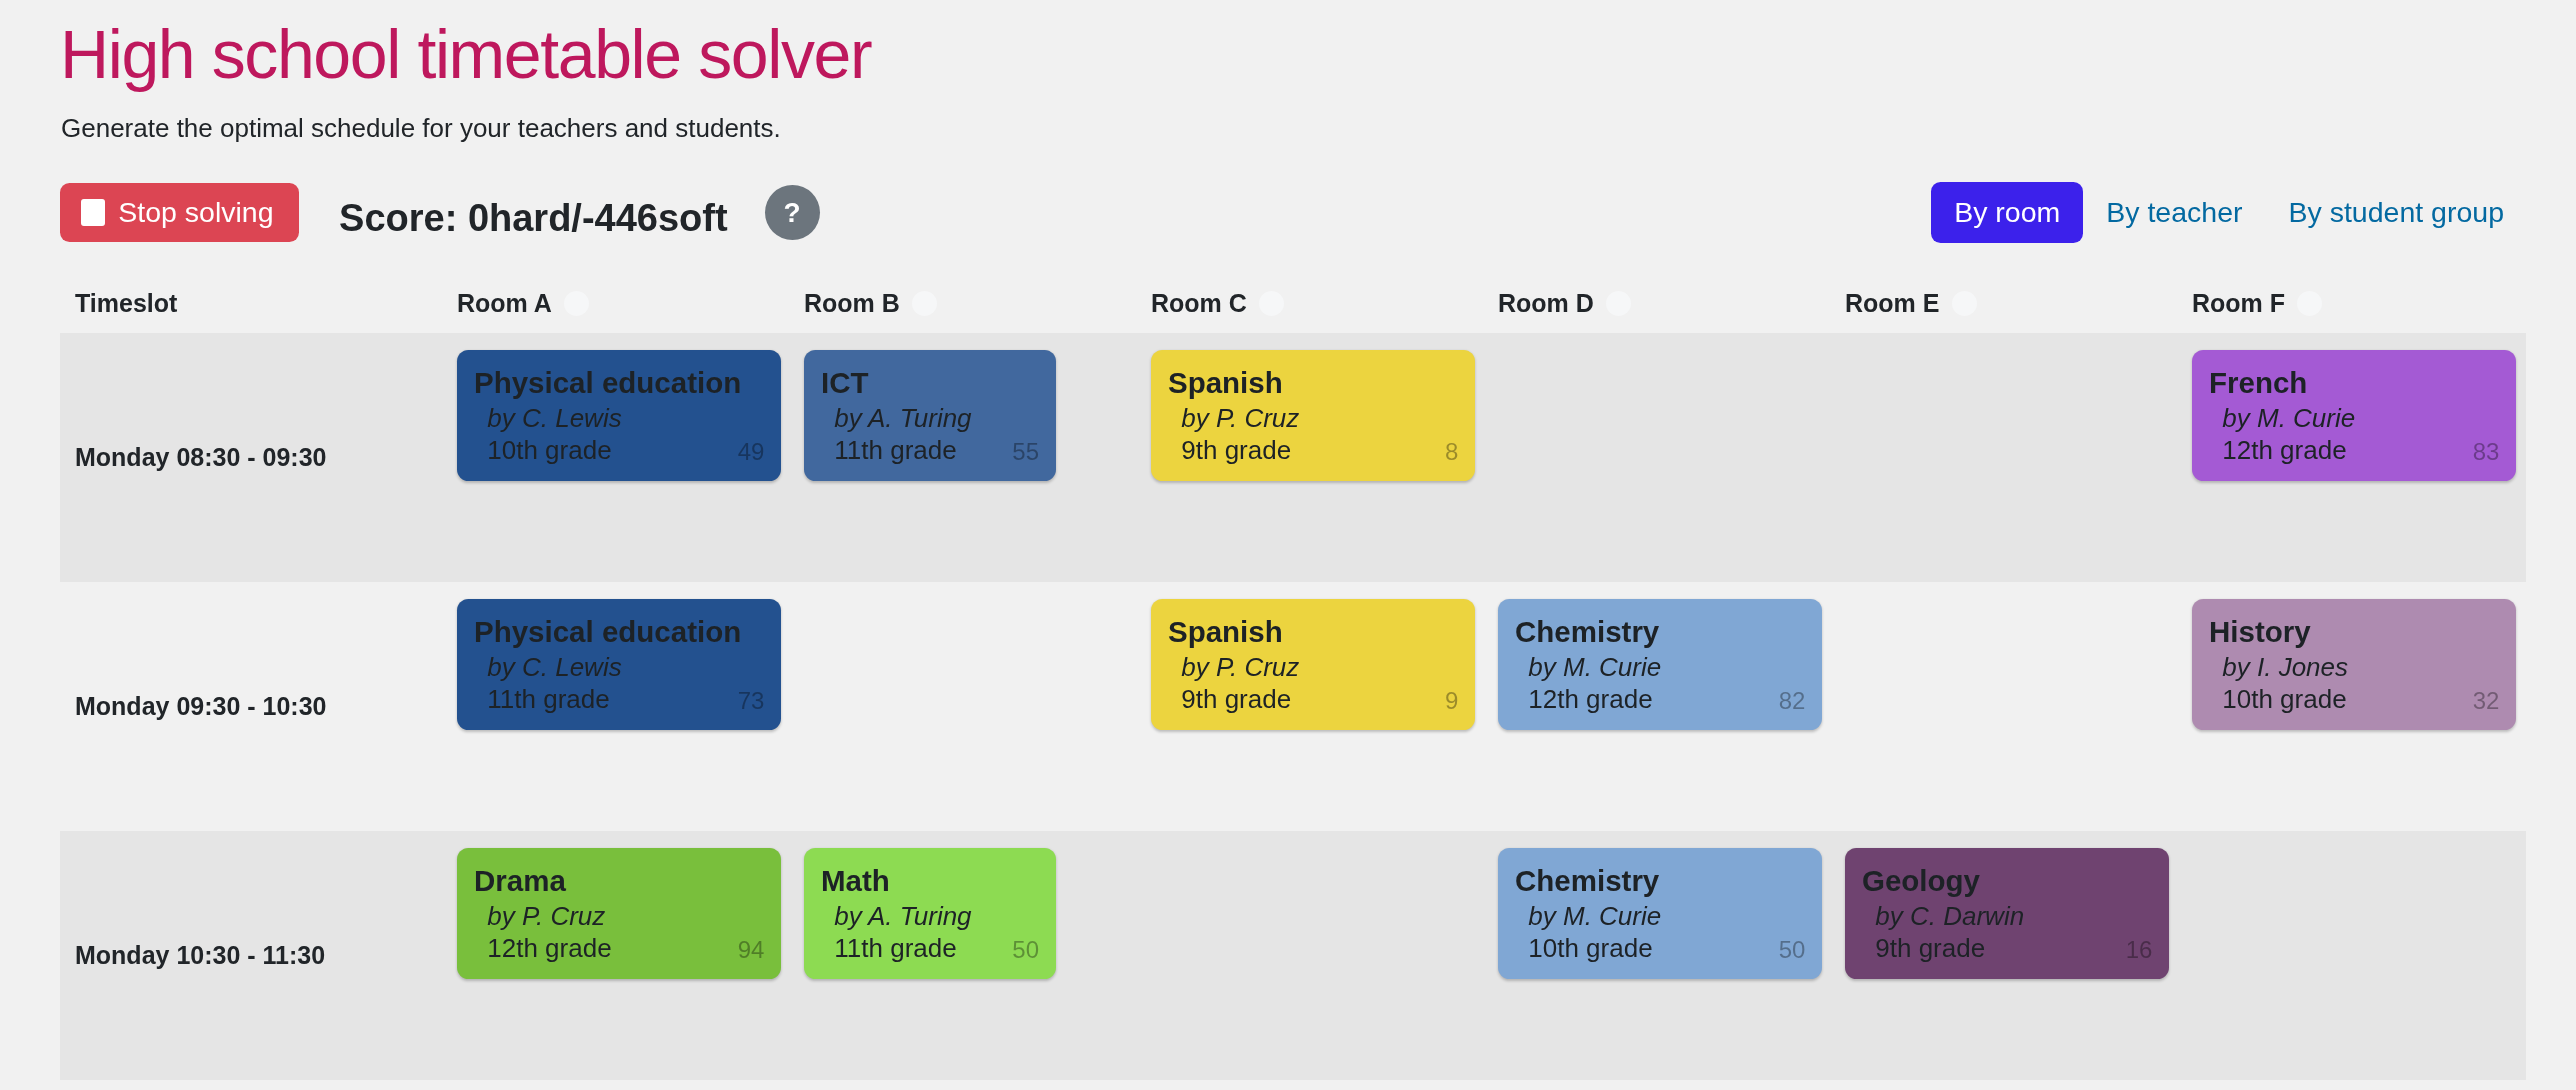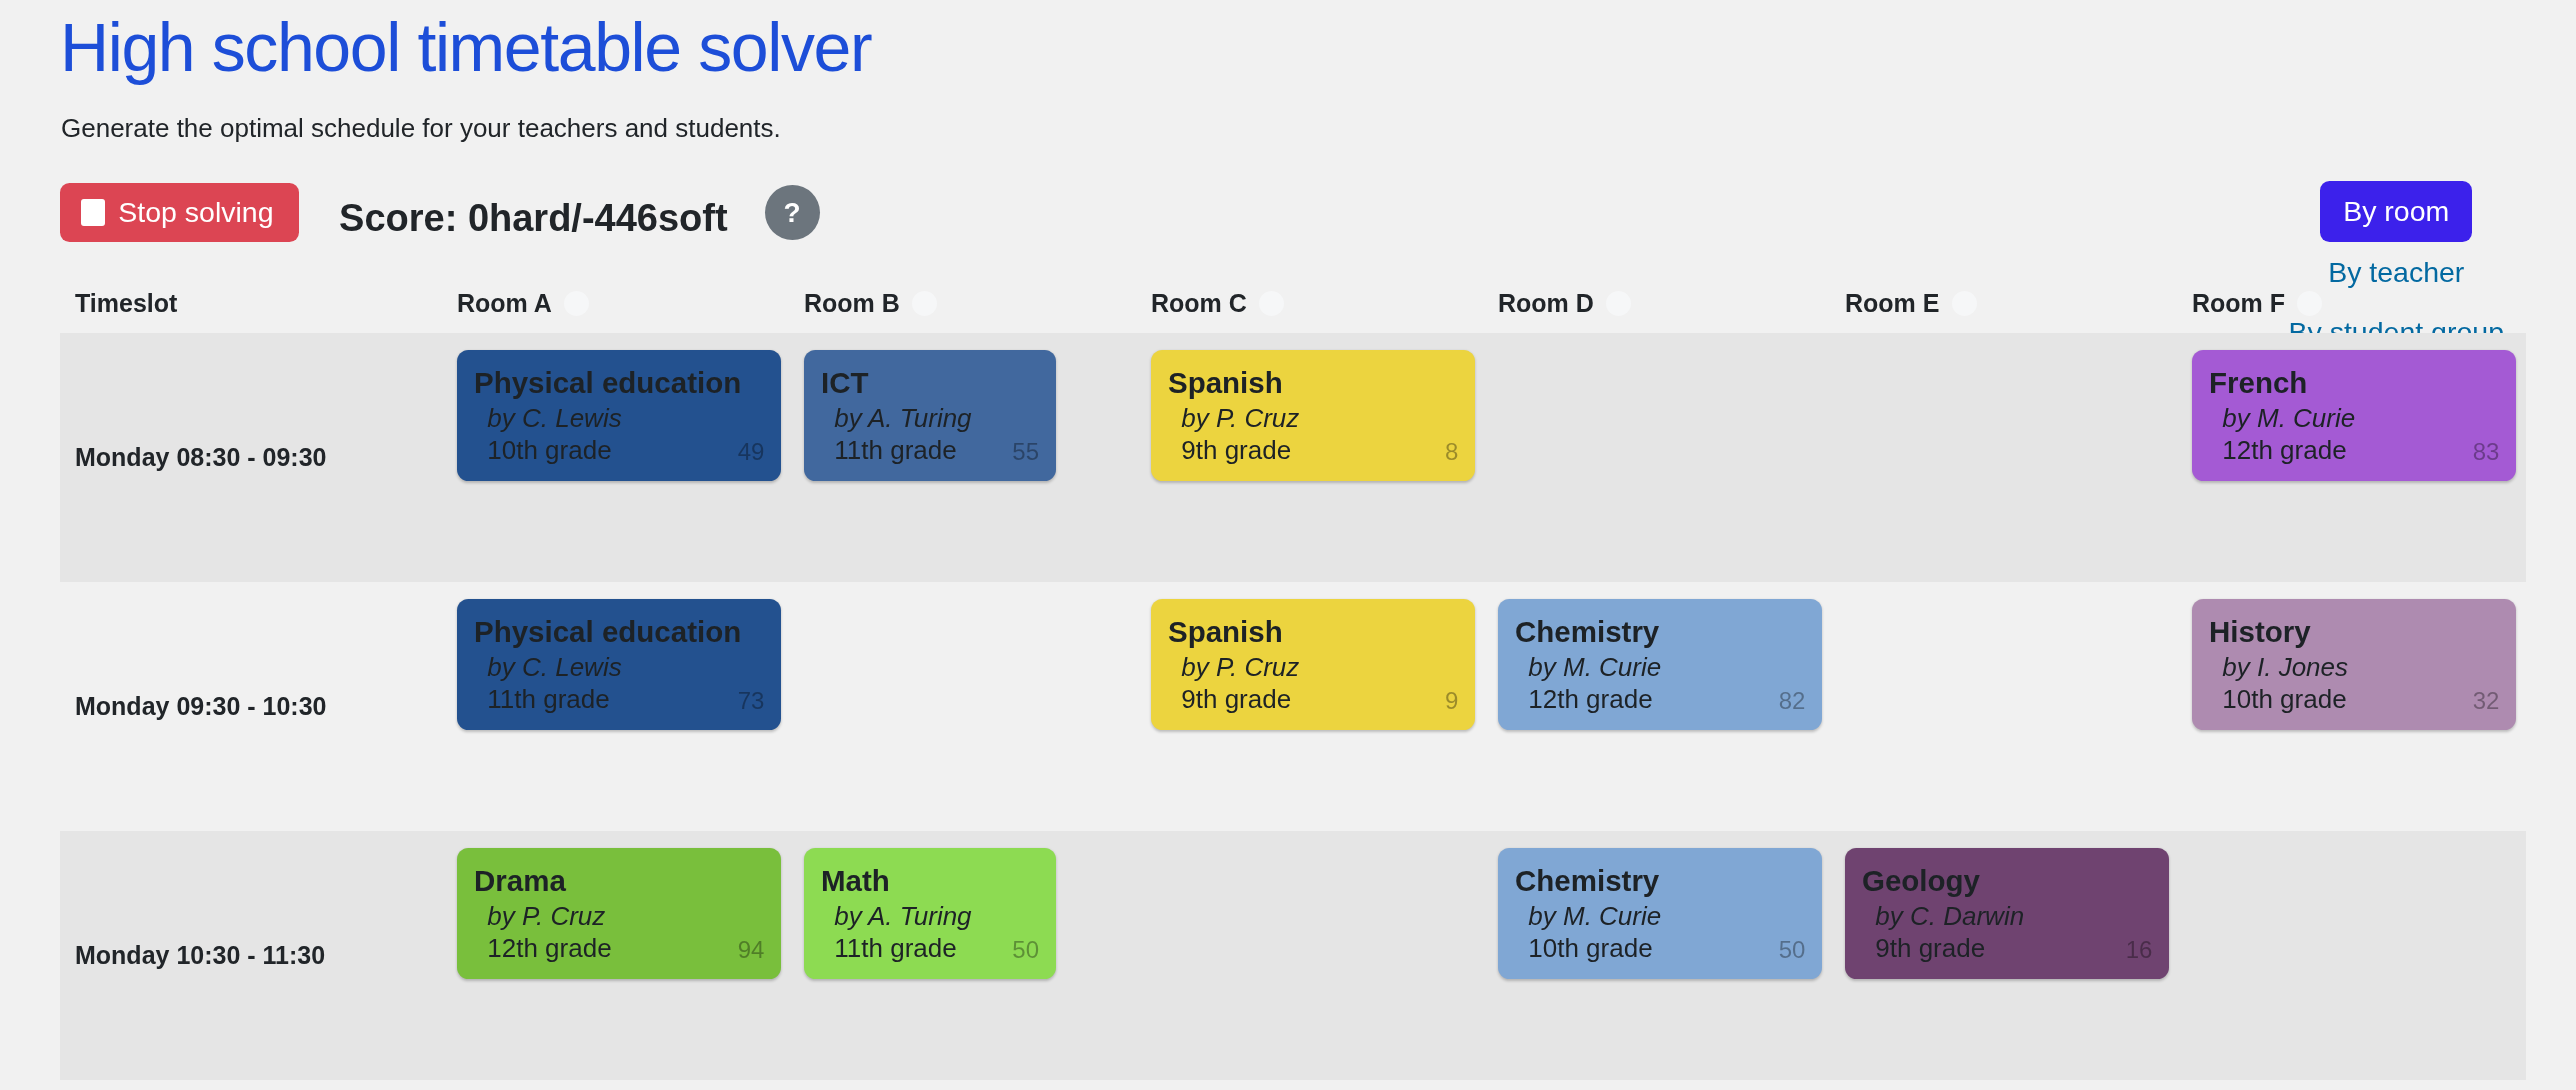--- a/index.html
+++ b/index.html
@@ -15,26 +15,26 @@
     position: relative;
     width: 2576px;
     height: 1090px;
     background: #f1f1f1;
   }
 
   
   .page-title {
     position: absolute;
     left: 60px;
-    top: 7px;
+    top: 14px;
     font-size: 68px;
     line-height: 80px;
     font-weight: 400;
     letter-spacing: -1.4px;
-    color: #1d4ed8;
+    color: #be185d;
     white-space: nowrap;
   }
   .page-subtitle {
     position: absolute;
     left: 61px;
     top: 112px;
     font-size: 26px;
     line-height: 32px;
     font-weight: 400;
     color: #212529;
@@ -105,21 +105,20 @@
 
   
   .view-nav {
     position: absolute;
     right: 49px;
     top: 181px;
     display: flex;
     align-items: center;
     gap: 0;
     height: 63px;
-    flex-direction: column;
   }
   .view-tab {
     font-size: 28.5px;
     line-height: 28.5px;
     color: #0369a1;
     background: transparent;
     border: none;
     border-radius: 9.5px;
     padding: 16px 23px;
     cursor: pointer;

